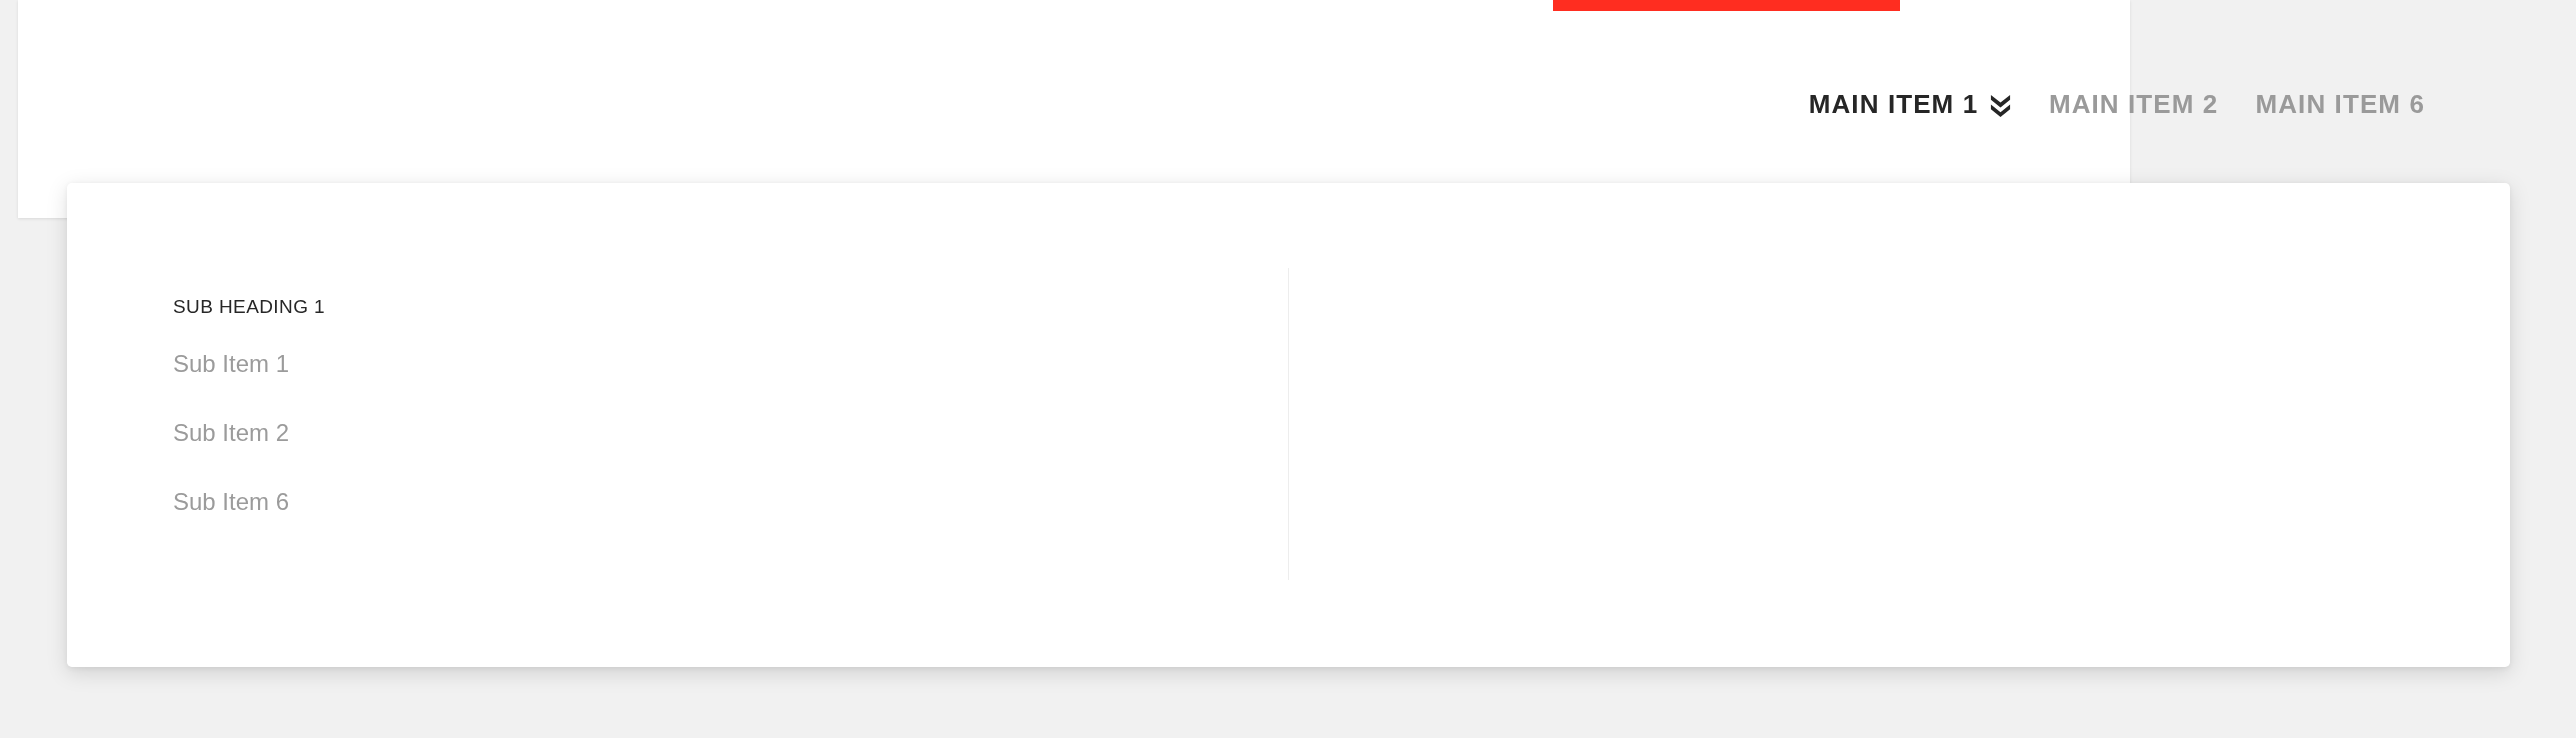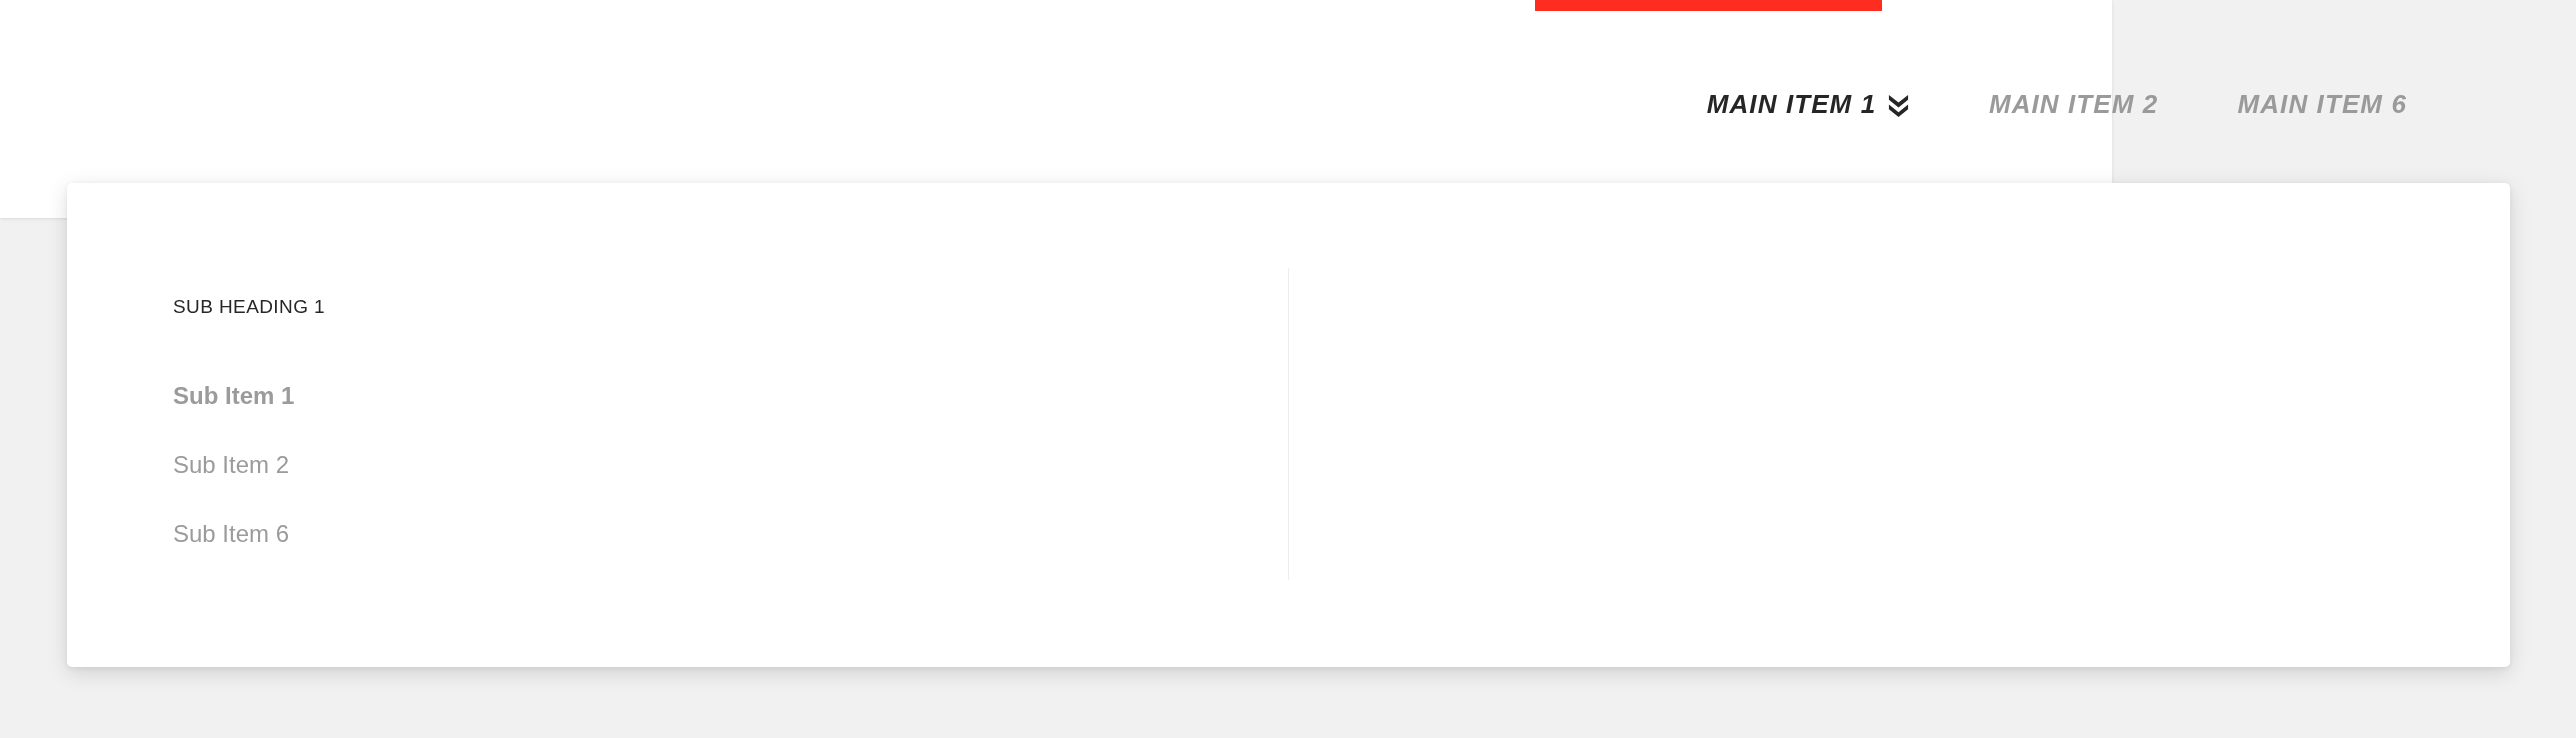--- a/index.html
+++ b/index.html
@@ -18,27 +18,26 @@
   
   #page {
     position: absolute;
     inset: 0;
     background: #f1f1f1;
   }
 
   
   #site-header {
     position: absolute;
-    left: 0;
+    left: 18px;
     top: 0;
     width: 2112px;
     height: 218px;
     background: #ffffff;
     box-shadow: 0 1px 2.9px rgba(0,0,0,0.10);
-    font-style: italic;
   }
 
   
   #accent-bar {
     position: absolute;
     left: 1535px;
     top: 0;
     width: 347px;
     height: 10.6px;
     background: #ff2d20;
@@ -56,21 +55,21 @@
     align-items: center;
     padding-right: 169px;
     box-sizing: border-box;
   }
   .nav-item {
     display: flex;
     align-items: center;
     font-size: 26px;
     letter-spacing: 1.1px;
     line-height: 1;
-    margin-left: 79px;
+    margin-left: 37px;
     cursor: pointer;
     user-select: none;
     white-space: nowrap;
   }
   .nav-item:first-child { margin-left: 0; }
   .nav-item.active {
     color: #262626;
     font-weight: 700;
   }
   .nav-item.inactive {
@@ -133,21 +132,21 @@
   }
   .sub-item {
     font-size: 24px;
     font-weight: 400;
     color: #9b9b9b;
     line-height: 1;
     margin-top: 45px;
     cursor: pointer;
     width: max-content;
   }
-  .sub-item:first-child { margin-top: 68px; font-weight: bold; }
+  .sub-item:first-child { margin-top: 36px; }
 </style>
 </head>
 <body>
 
 <div id="page">
 
   <div id="site-header">
 
     <div id="accent-bar"></div>
 

